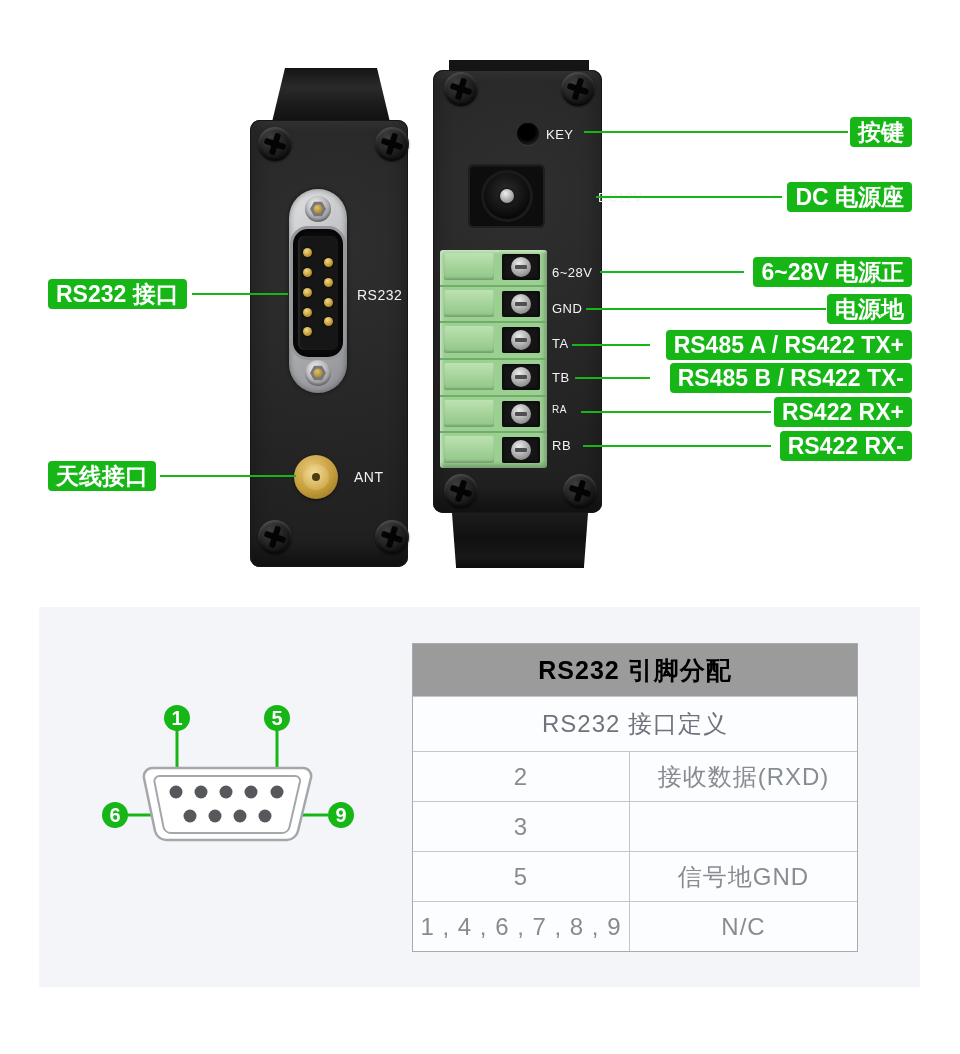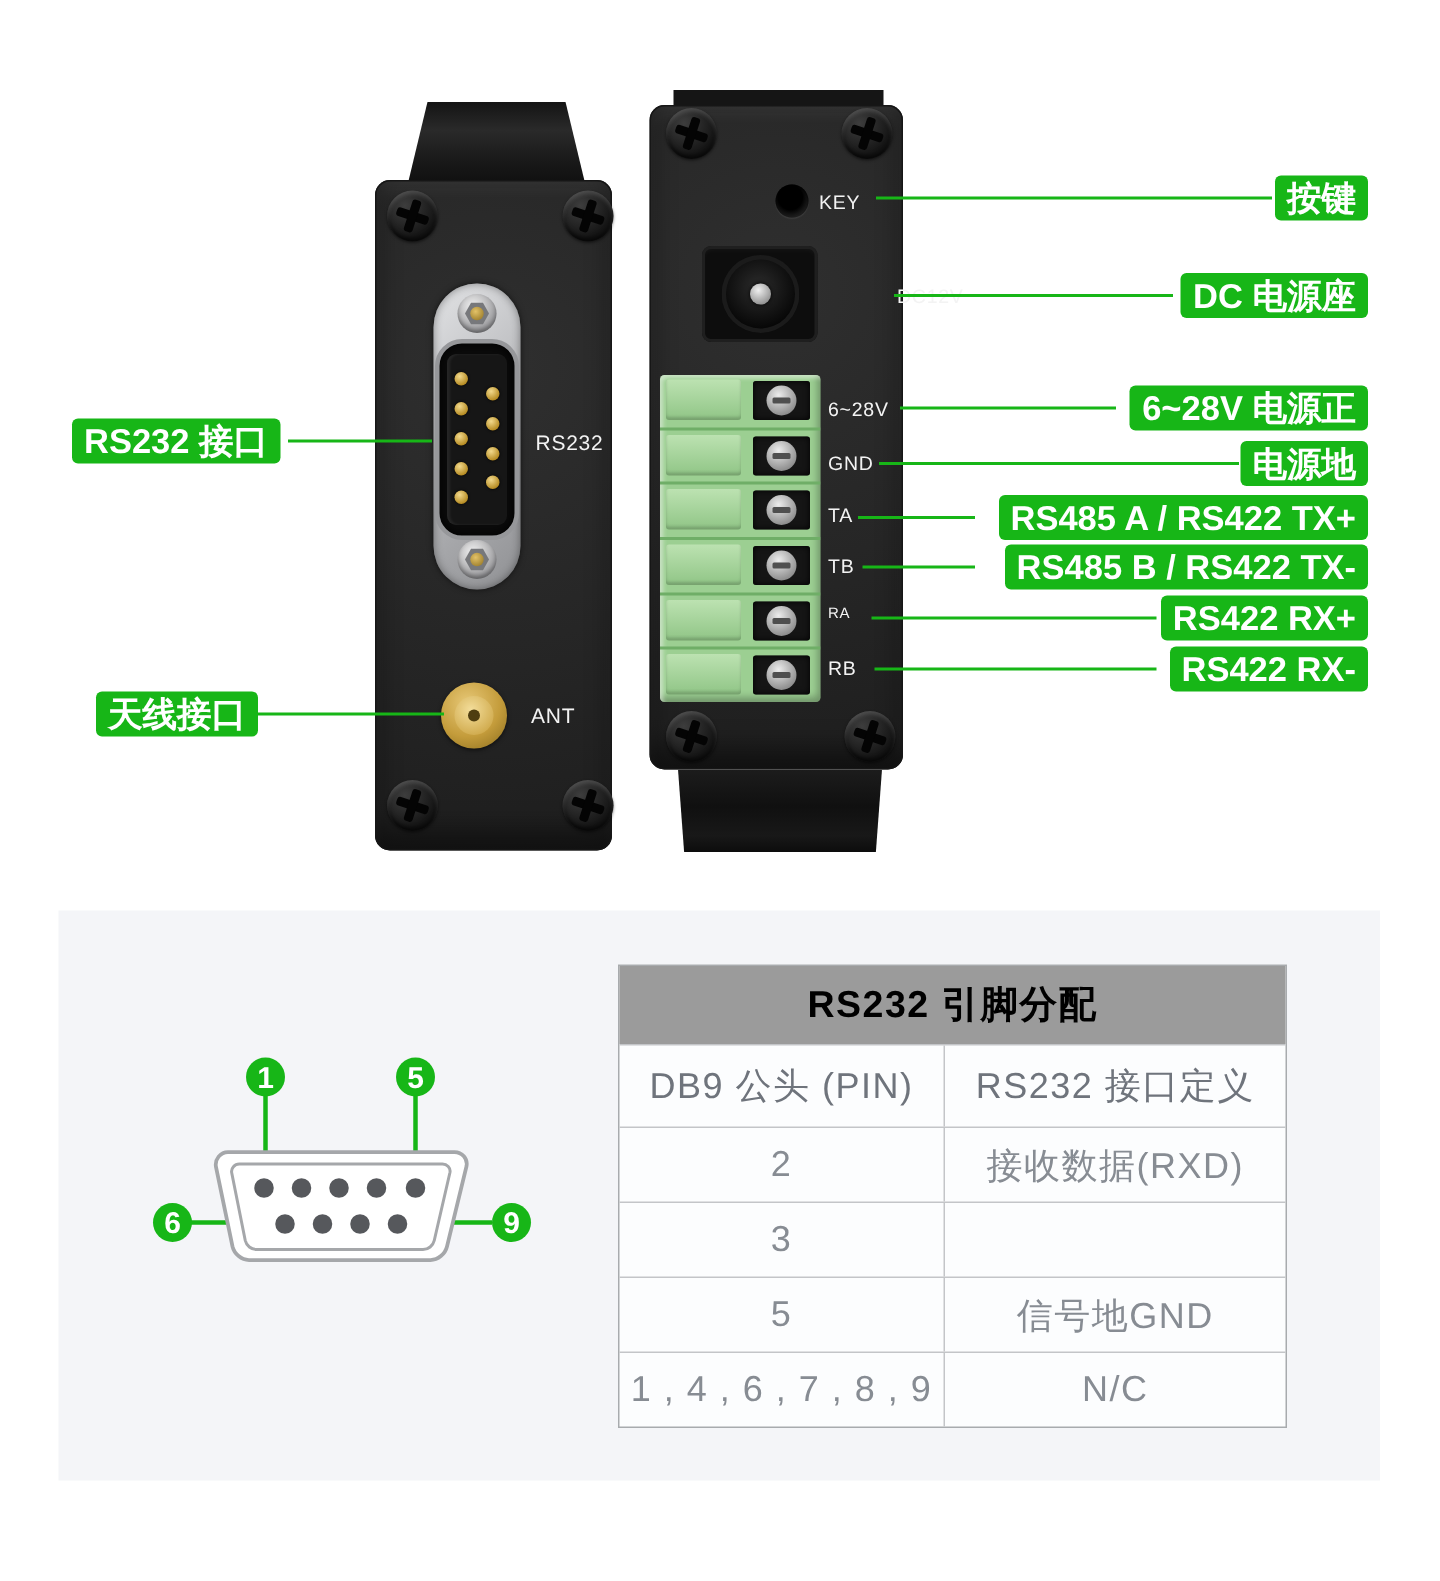--- a/index.html
+++ b/index.html
@@ -222,21 +222,21 @@
   <div class="cline" style="left:584px;top:131px;width:264px;"></div>
   <div class="cline" style="left:596px;top:196px;width:186px;"></div>
   <div class="cline" style="left:600px;top:271px;width:144px;"></div>
   <div class="cline" style="left:586px;top:308px;width:240px;"></div>
   <div class="cline" style="left:572px;top:344px;width:78px;"></div>
   <div class="cline" style="left:575px;top:377px;width:75px;"></div>
   <div class="cline" style="left:581px;top:411px;width:190px;"></div>
   <div class="cline" style="left:583px;top:445px;width:188px;"></div>
 
   <div class="callout" style="left:48px;top:279px;">RS232 接口</div>
-  <div class="callout" style="left:64px;top:461px;">天线接口</div>
+  <div class="callout" style="left:48px;top:461px;">天线接口</div>
   <div class="callout right" style="top:117px;">按键</div>
   <div class="callout right" style="top:182px;">DC 电源座</div>
   <div class="callout right" style="top:257px;">6~28V 电源正</div>
   <div class="callout right" style="top:294px;">电源地</div>
   <div class="callout right" style="top:330px;">RS485 A / RS422 TX+</div>
   <div class="callout right" style="top:363px;">RS485 B / RS422 TX-</div>
   <div class="callout right" style="top:397px;">RS422 RX+</div>
   <div class="callout right" style="top:431px;">RS422 RX-</div>
 </div>
 
@@ -269,21 +269,20 @@
     <circle cx="55" cy="135" r="13" fill="#17b617"></circle>
     <text x="55" y="142" text-anchor="middle" font-size="20" font-weight="bold" fill="#fff">6</text>
     <circle cx="281" cy="135" r="13" fill="#17b617"></circle>
     <text x="281" y="142" text-anchor="middle" font-size="20" font-weight="bold" fill="#fff">9</text>
   </svg>
 
 
   <div class="ptable">
     <div class="ptitle" style="border-top:none;">RS232 引脚分配</div>
     <div class="prow hdr">
-      <div class="c1">DB9 公头 (PIN)</div>
       <div class="c2">RS232 接口定义</div>
     </div>
     <div class="prow">
       <div class="c1">2</div>
       <div class="c2">接收数据(RXD)</div>
     </div>
     <div class="prow">
       <div class="c1">3</div>
     </div>
     <div class="prow">

